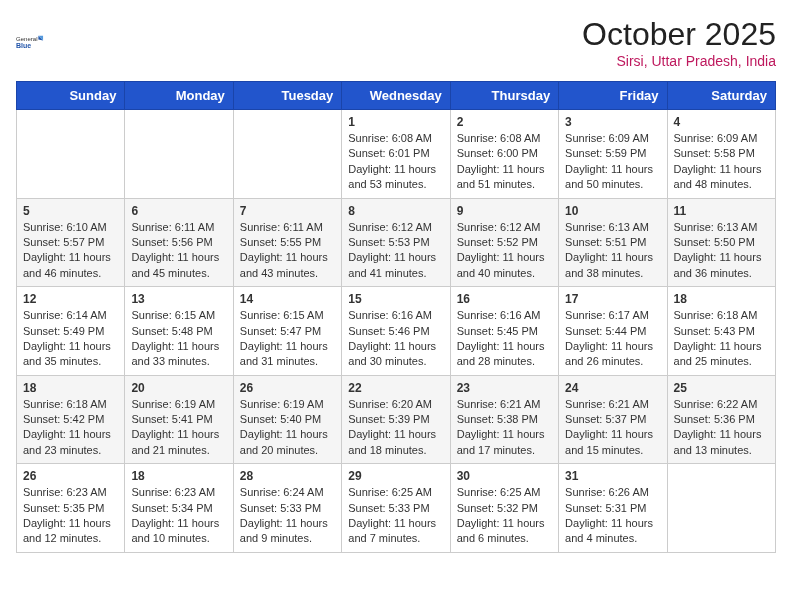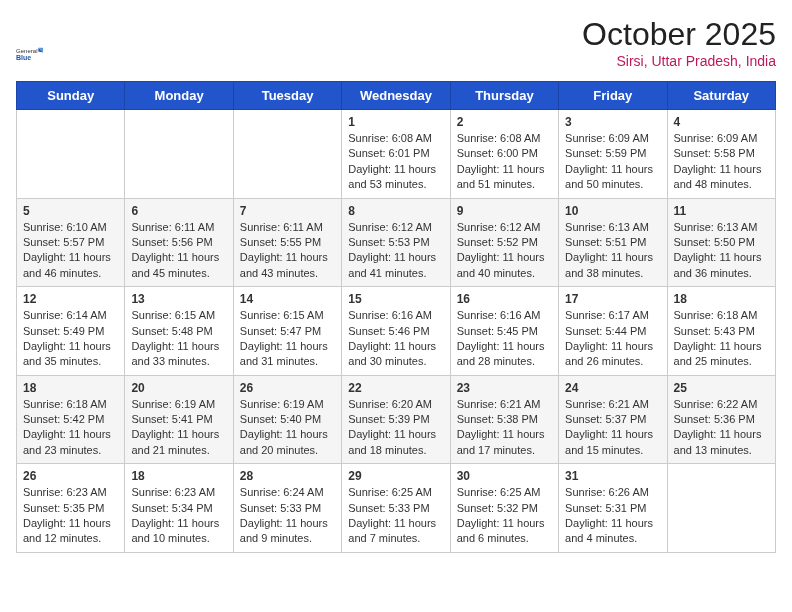--- a/index.html
+++ b/index.html
@@ -6,21 +6,21 @@
     body {
       font-family: Arial, sans-serif;
       background: #fff;
       width: 792px;
       min-height: 612px;
       padding: 16px;
     }
     .header {
       display: flex;
       justify-content: space-between;
-      align-items: flex-end;
+      align-items: center;
       margin-bottom: 12px;
     }
     .logo {
       display: flex;
       align-items: center;
       gap: 4px;
     }
     .logo-text {
       display: flex;
       flex-direction: column;
@@ -43,21 +43,21 @@
       font-size: 14px;
       color: #be185d;
     }
     .calendar {
       width: 100%;
       border-collapse: collapse;
     }
     .calendar th {
       background-color: #2255cc;
       color: #fff;
-      text-align: center;
+      text-align: right;
       padding: 6px 8px;
       font-size: 13px;
       font-weight: bold;
       border: 1px solid #1a44aa;
     }
     .calendar td {
       vertical-align: top;
       padding: 5px 6px;
       border: 1px solid #ccc;
       font-size: 10.5px;

